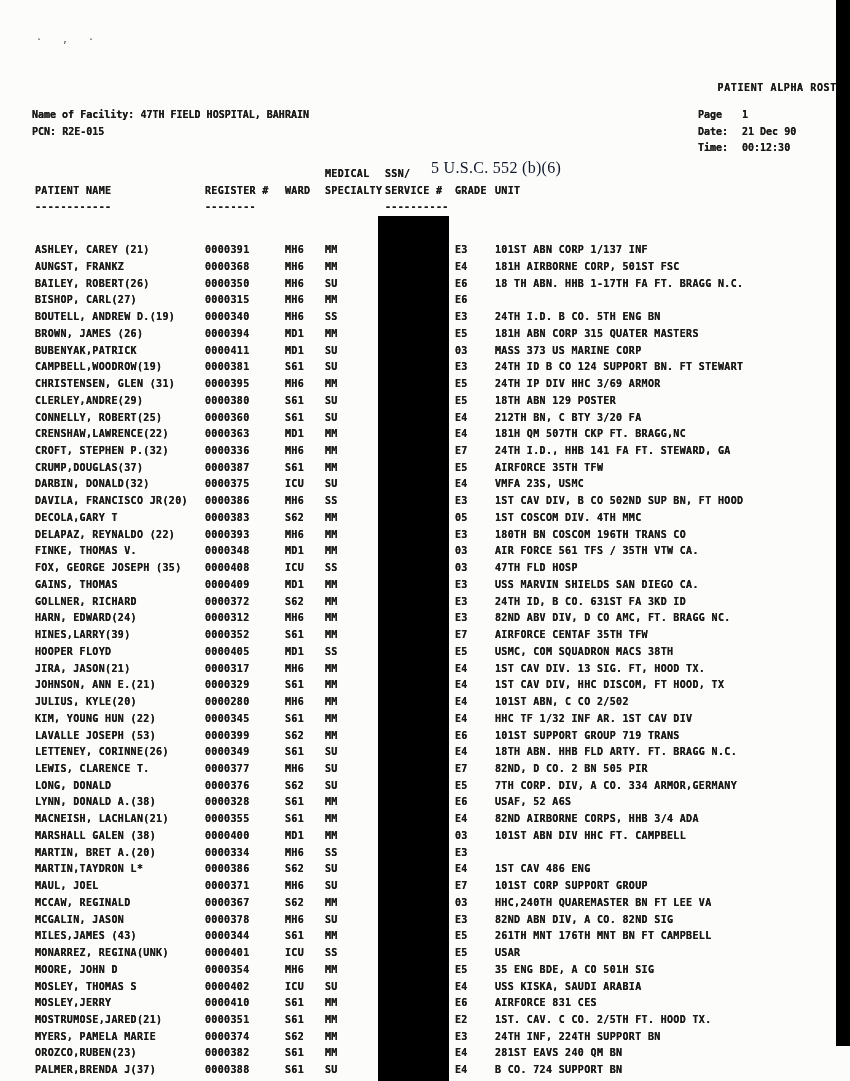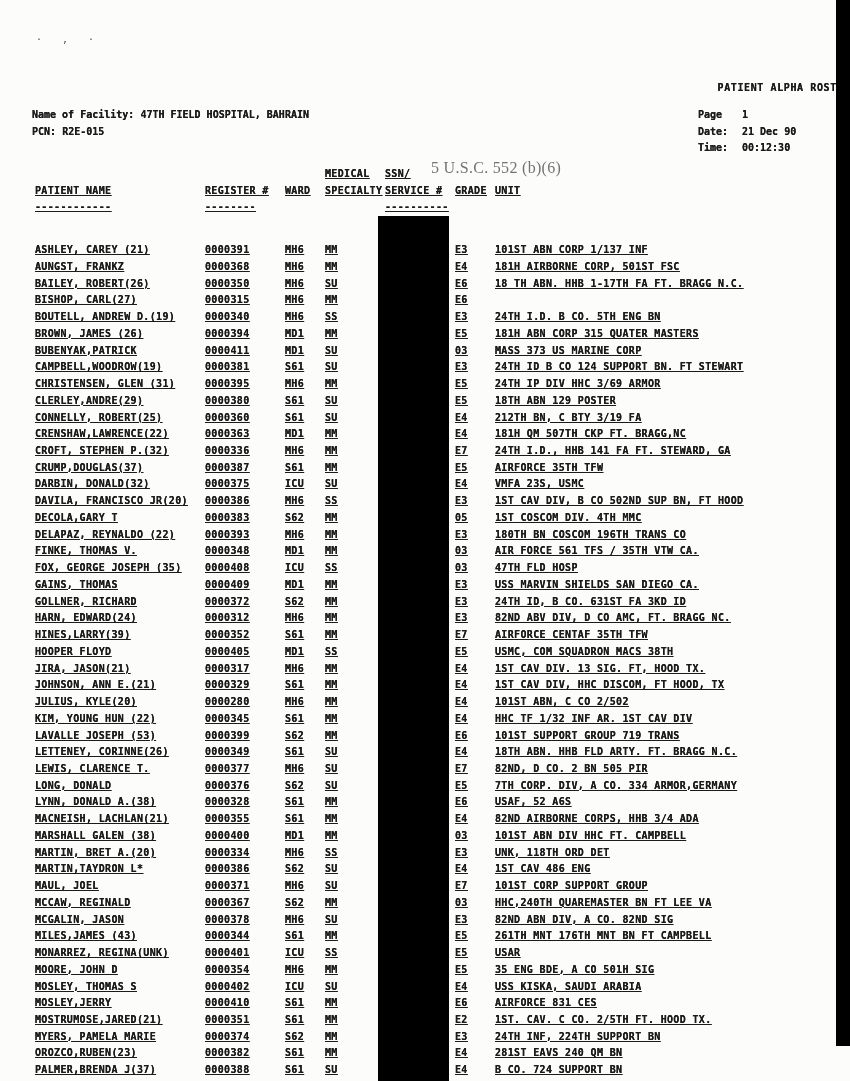--- a/index.html
+++ b/index.html
@@ -19,32 +19,32 @@
     position: absolute; left: 0; top: 82px; width: 100%;
     text-align: right; font-size: 10px; font-weight: 700; letter-spacing: 0.6px;
     text-shadow: 0 0 0.4px #1b1b1b;
   }
   .meta { font-size: 10px; font-weight: 700; line-height: 16.5px; white-space: nowrap; text-shadow: 0 0 0.4px #1b1b1b; }
   .meta-left  { position: absolute; left: 10px;  top: 107px; margin-left: 22px; }
   .meta-right { position: absolute; left: 698px; top: 107px; }
   .meta-right .lbl { display: inline-block; width: 44px; }
   .exemption {
     position: absolute; left: 431px; top: 159px;
-    font-family: "Liberation Serif", serif; font-size: 16px; color: #737373;
+    font-family: "Liberation Serif", serif; font-size: 16px; color: #0f172a;
     letter-spacing: 0.3px;
   }
   .table {
     position: absolute; left: 35px; top: 166px; width: 782px;
     font-size: 10px; font-weight: 700; letter-spacing: 0.35px;
     text-shadow: 0 0 0.4px #1b1b1b;
   }
   .trow {
     display: grid;
     grid-template-columns: 170px 80px 40px 60px 70px 40px auto;
-    height: 16.74px; line-height: 16.74px; white-space: nowrap; text-decoration: underline;
+    height: 16.74px; line-height: 16.74px; white-space: nowrap;
   }
   .trow > span { overflow: hidden; }
   .hgap { height: 26px; }
 
   .redaction {
     position: absolute; left: 378px; top: 216px; width: 71px; height: 865px;
     background: #000;
   }
   .right-bar {
     position: absolute; left: 836px; top: 0; width: 14px; height: 1046px;
@@ -207,21 +207,21 @@
     <span>18TH ABN 129 POSTER</span>
   </div>
 
   <div class="trow">
     <span>CONNELLY, ROBERT(25)</span>
     <span>0000360</span>
     <span>S61</span>
     <span>SU</span>
     <span></span>
     <span>E4</span>
-    <span>212TH BN, C BTY 3/19 FA</span>
+    <span>212TH BN, C BTY 3/20 FA</span>
   </div>
 
   <div class="trow">
     <span>CRENSHAW,LAWRENCE(22)</span>
     <span>0000363</span>
     <span>MD1</span>
     <span>MM</span>
     <span></span>
     <span>E4</span>
     <span>181H QM 507TH CKP FT. BRAGG,NC</span>
@@ -467,21 +467,20 @@
     <span>101ST ABN DIV HHC FT. CAMPBELL</span>
   </div>
 
   <div class="trow">
     <span>MARTIN, BRET A.(20)</span>
     <span>0000334</span>
     <span>MH6</span>
     <span>SS</span>
     <span></span>
     <span>E3</span>
-    <span>UNK, 118TH ORD DET</span>
   </div>
 
   <div class="trow">
     <span>MARTIN,TAYDRON L*</span>
     <span>0000386</span>
     <span>S62</span>
     <span>SU</span>
     <span></span>
     <span>E4</span>
     <span>1ST CAV 486 ENG</span>

